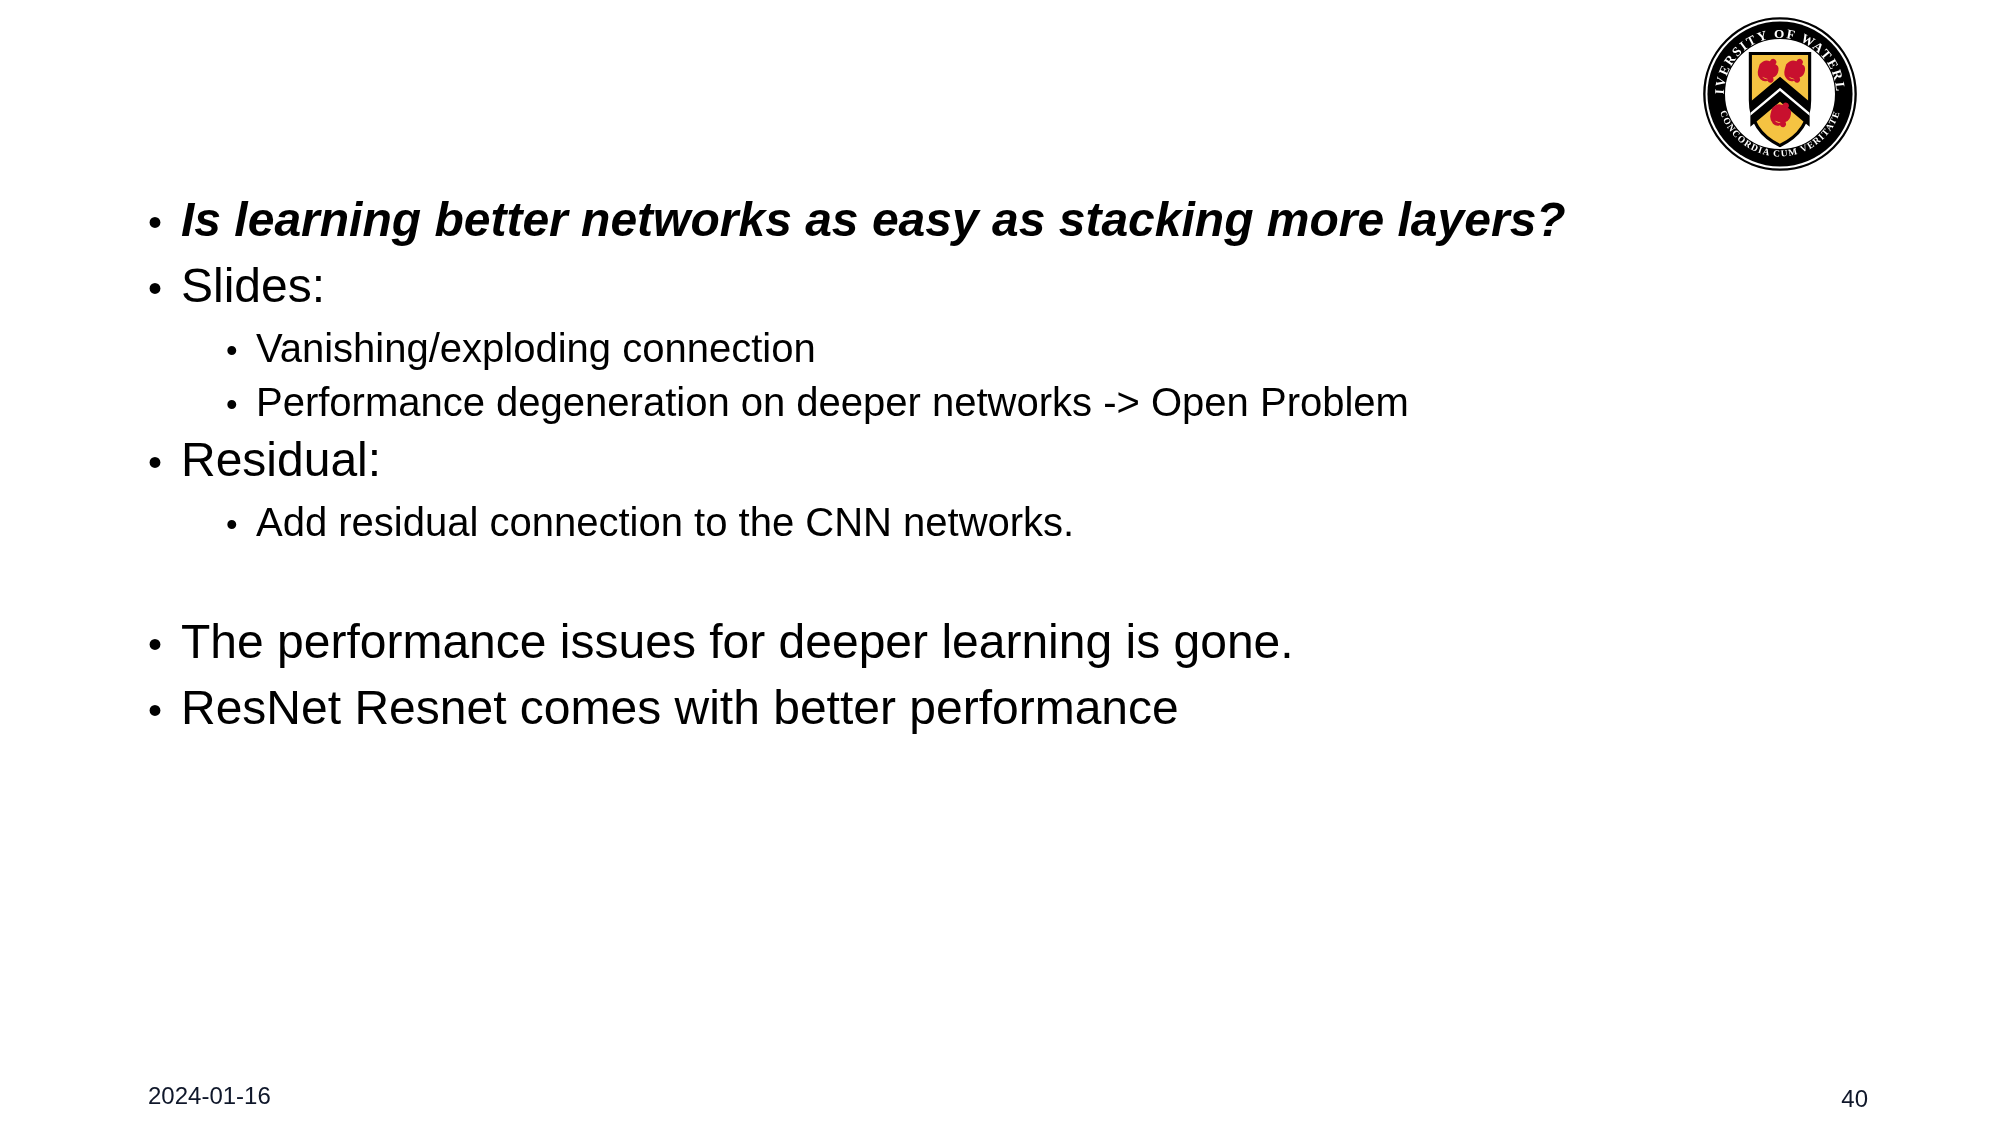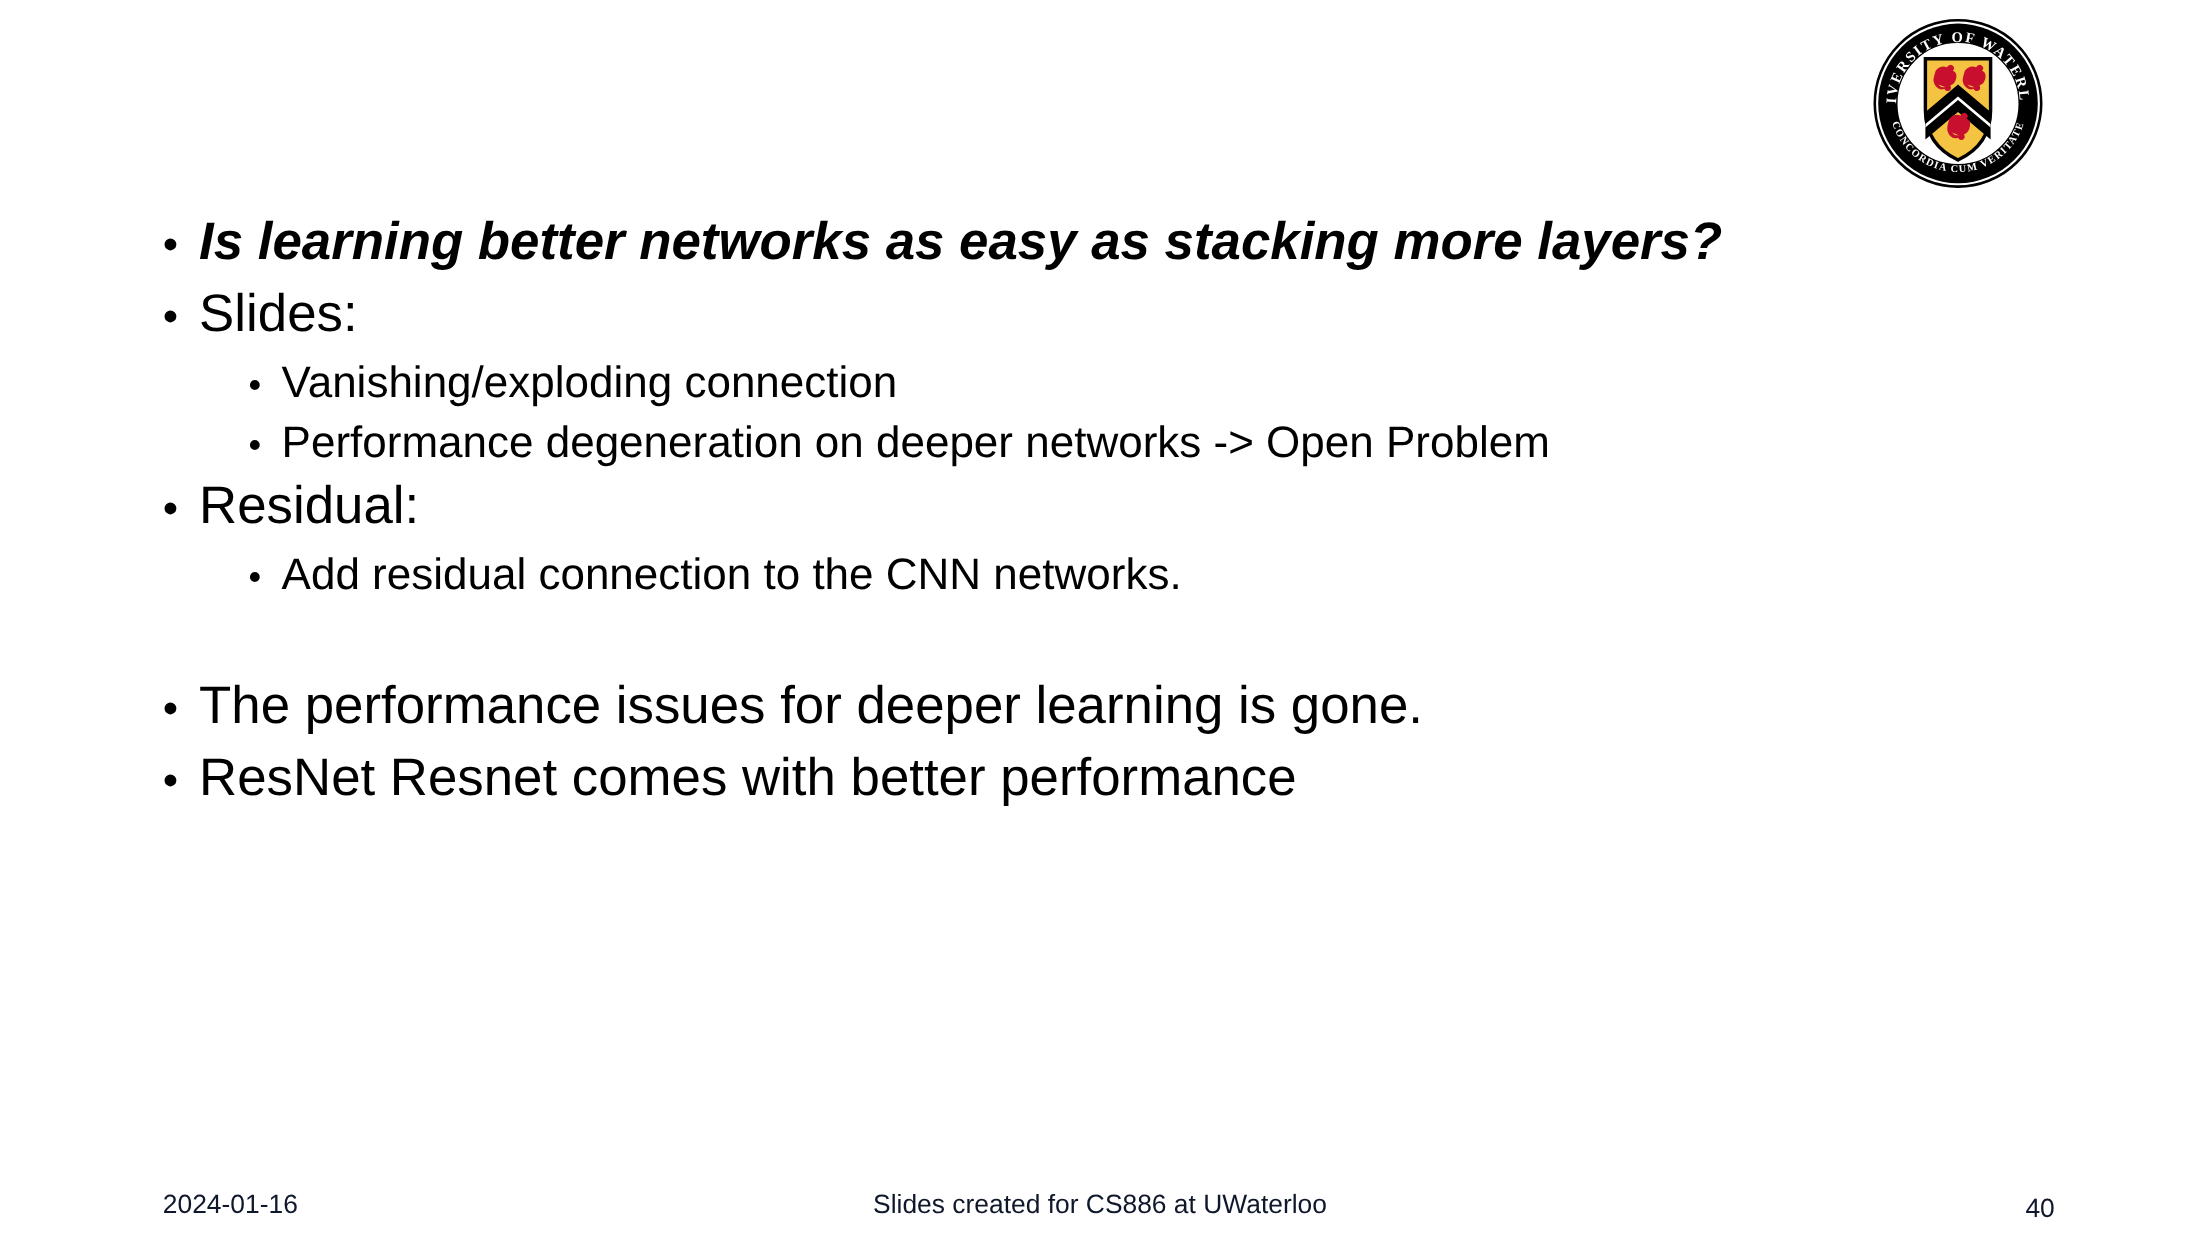--- a/index.html
+++ b/index.html
@@ -208,17 +208,16 @@
 
     <div class="bullet-row lvl1">
       <span class="dot">•</span>
       <span class="txt">ResNet Resnet comes with better performance</span>
     </div>
 
   </div>
 
   <div class="footer">
     <span class="footer-date">2024-01-16</span>
-    <span class="footer-center">Slides created for CS886 at UWaterloo</span>
     <span class="footer-page">40</span>
   </div>
 
 </div>
 
 </body></html>

